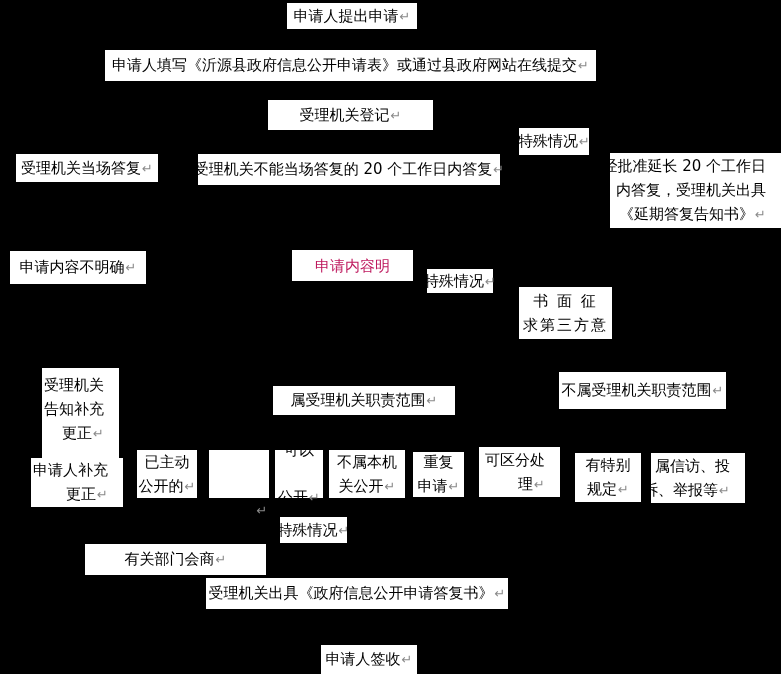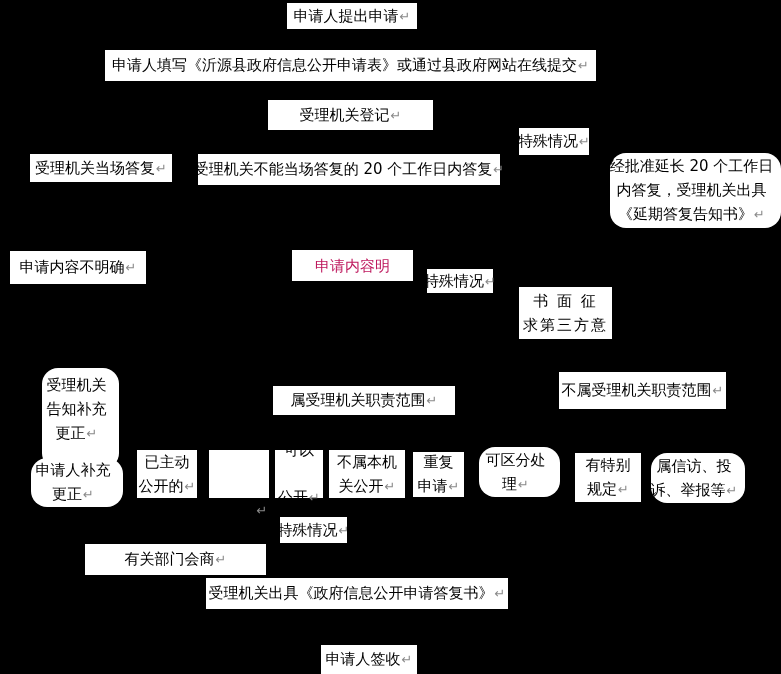--- a/index.html
+++ b/index.html
@@ -25,25 +25,24 @@
     align-items: center;
     font-size: 15px;
     box-sizing: border-box;
     text-align: center;
     white-space: nowrap;
   }
   .flow-box .ln {
     line-height: 24px;
   }
   .flow-box.left {
-    align-items: center;
+    align-items: flex-end;
     text-align: left;
     padding-left: 7px;
     padding-right: 15px;
-    border-radius: 16px;
   }
   .flow-box.top {
     justify-content: flex-start;
     padding-top: 5px;
     margin-top: 37px;
   }
   .flow-box .mark {
     color: #8a8a8a;
     font-size: 13px;
     margin-left: 1px;
@@ -61,21 +60,21 @@
     </div>
     <div class="flow-box" style="left: 105px; top: 50px; width: 491px; height: 31px; background: rgb(255, 255, 255); color: rgb(0, 0, 0);">
       <div class="ln">申请人填写《沂源县政府信息公开申请表》或通过县政府网站在线提交<span class="mark" style="color: rgb(138, 138, 138);">↵</span></div>
     </div>
     <div class="flow-box" style="left: 268px; top: 100px; width: 165px; height: 30px; background: rgb(255, 255, 255); color: rgb(0, 0, 0);">
       <div class="ln">受理机关登记<span class="mark" style="color: rgb(138, 138, 138);">↵</span></div>
     </div>
     <div class="flow-box" style="left: 519px; top: 128px; width: 70px; height: 27px; background: rgb(255, 255, 255); color: rgb(0, 0, 0);">
       <div class="ln">特殊情况<span class="mark" style="color: rgb(138, 138, 138);">↵</span></div>
     </div>
-    <div class="flow-box" style="left: 30px; top: 154px; width: 142px; height: 28px; background: rgb(255, 255, 255); color: rgb(0, 0, 0);">
+    <div class="flow-box" style="left: 16px; top: 154px; width: 142px; height: 28px; background: rgb(255, 255, 255); color: rgb(0, 0, 0);">
       <div class="ln">受理机关当场答复<span class="mark" style="color: rgb(138, 138, 138);">↵</span></div>
     </div>
     <div class="flow-box" style="left: 198px; top: 154px; width: 302px; height: 31px; background: rgb(255, 255, 255); color: rgb(0, 0, 0);">
       <div class="ln">受理机关不能当场答复的 20 个工作日内答复<span class="mark" style="color: rgb(138, 138, 138);">↵</span></div>
     </div>
     <div class="flow-box left" style="left: 610px; top: 153px; width: 171px; height: 75px; background: rgb(255, 255, 255); color: rgb(0, 0, 0);">
       <div class="ln">经批准延长 20 个工作日</div>
       <div class="ln">内答复，受理机关出具</div>
       <div class="ln">《延期答复告知书》<span class="mark" style="color: rgb(138, 138, 138);">↵</span></div>
     </div>

